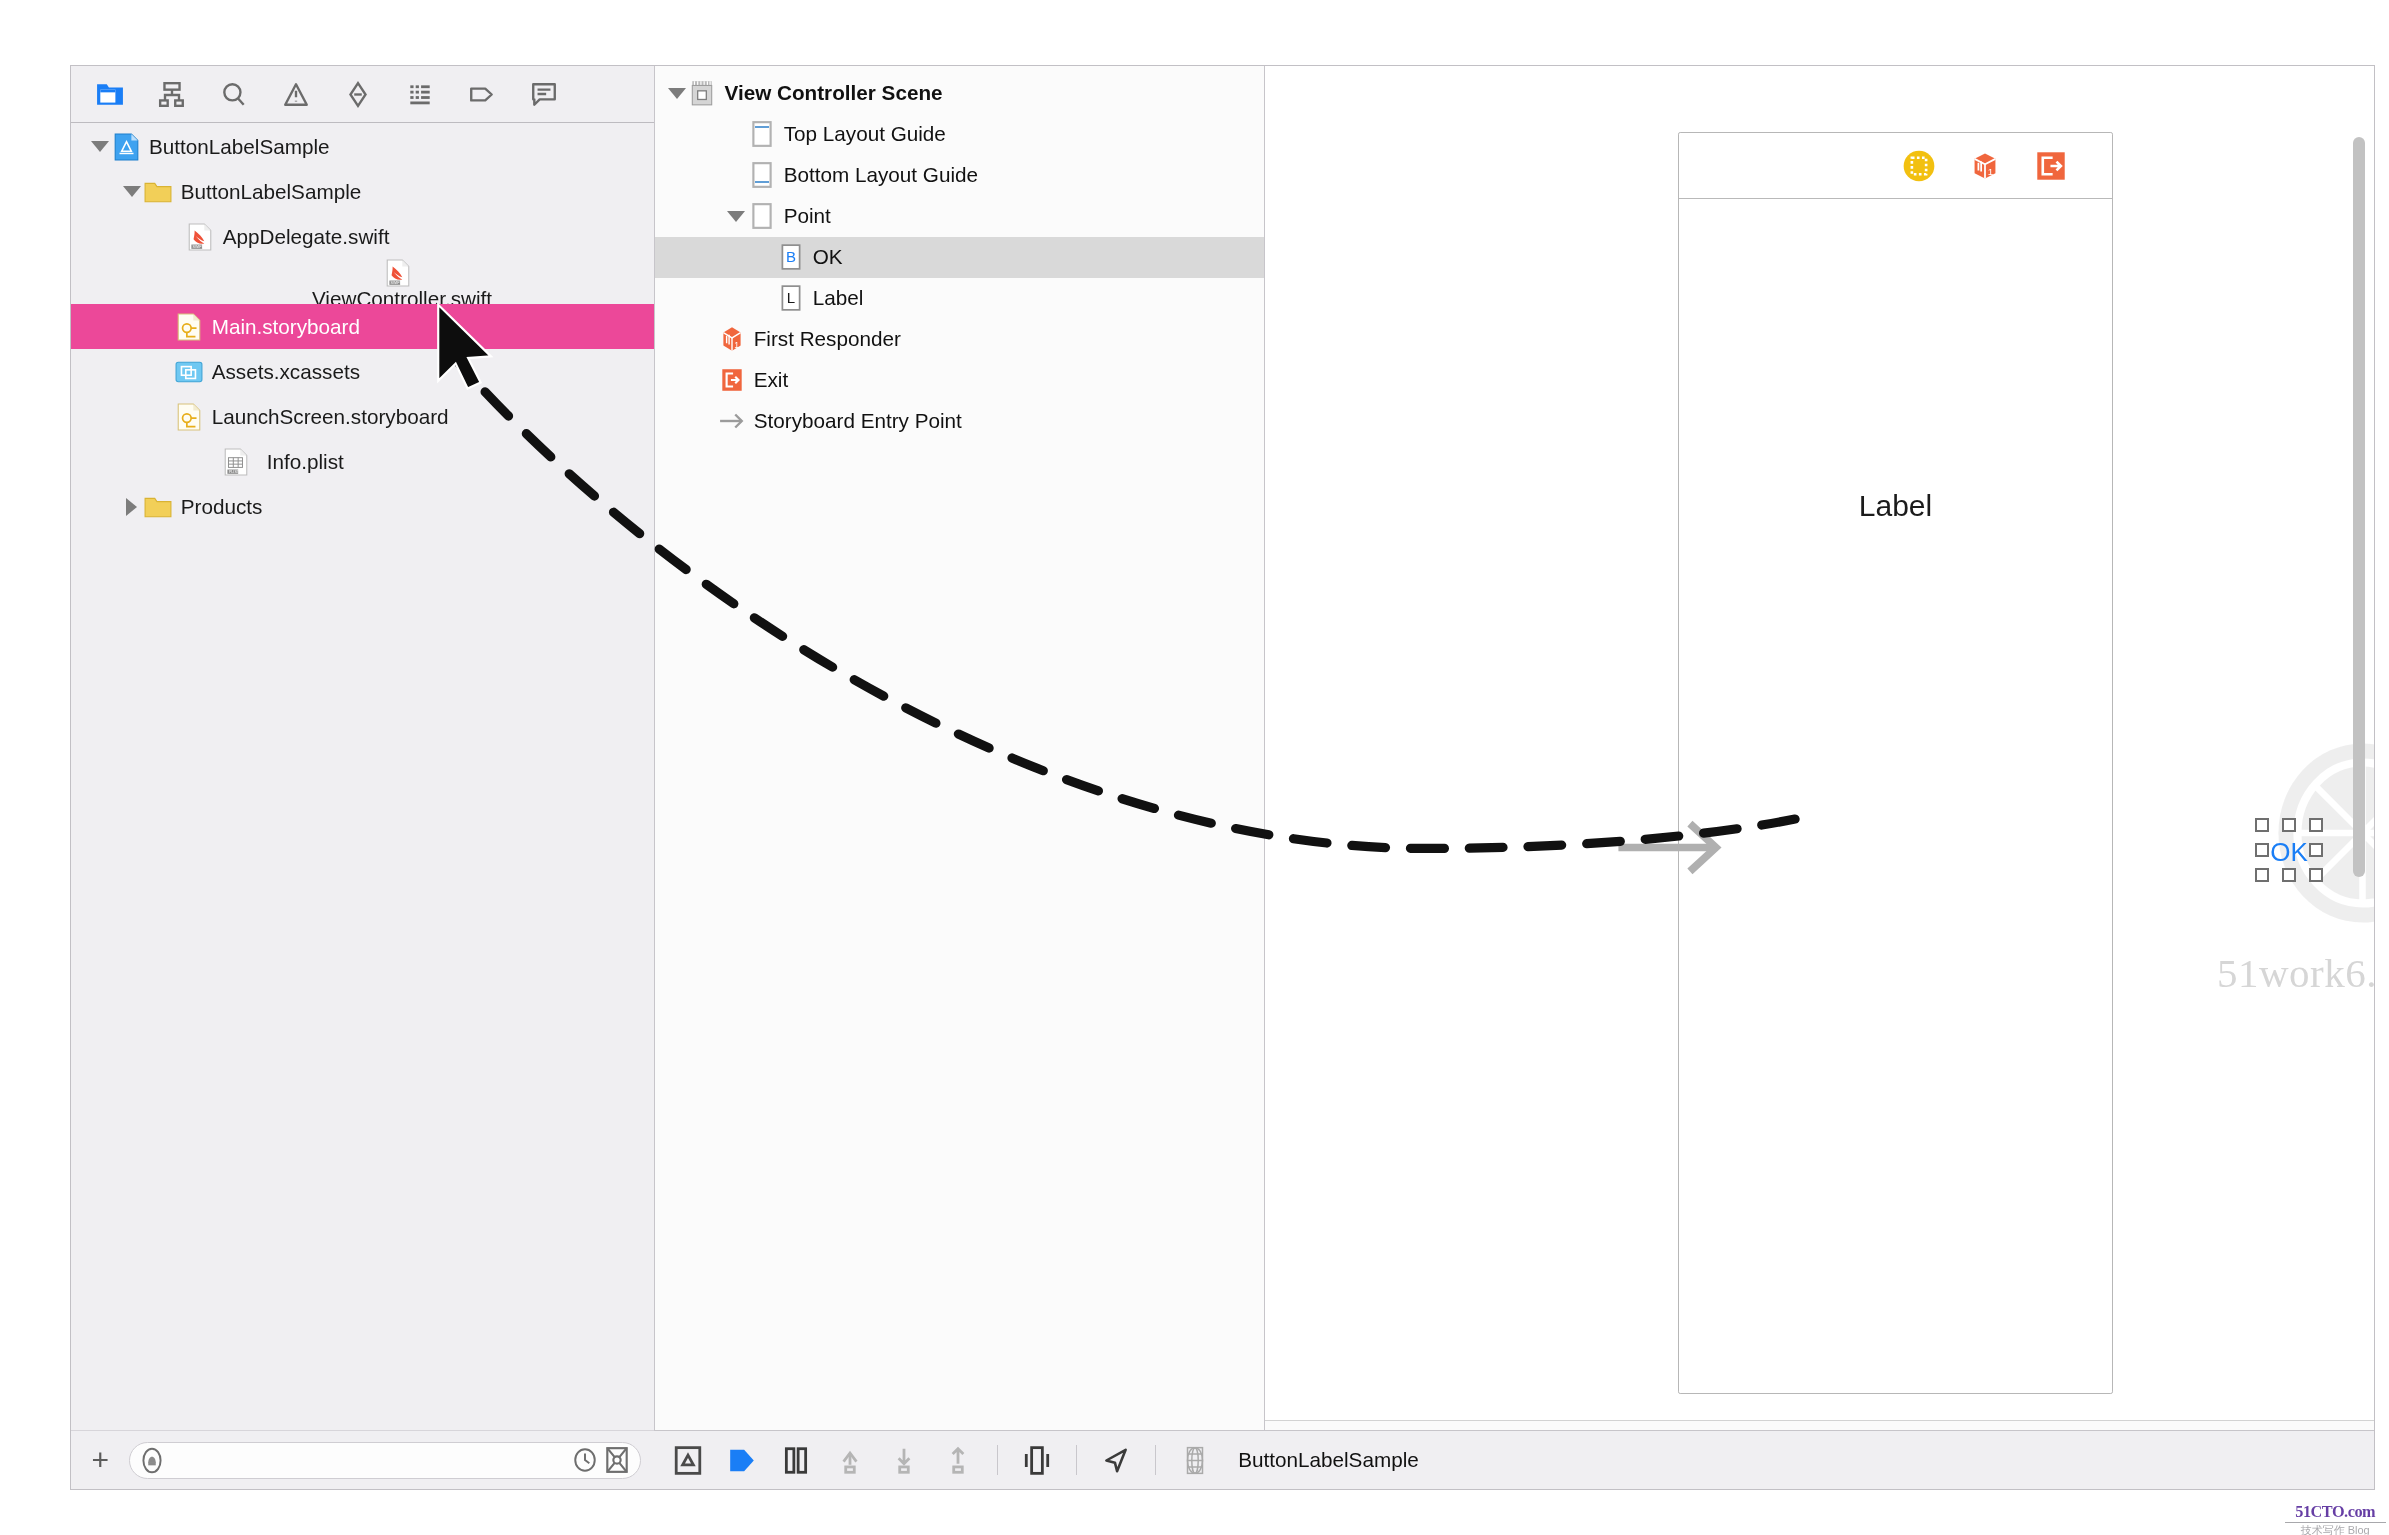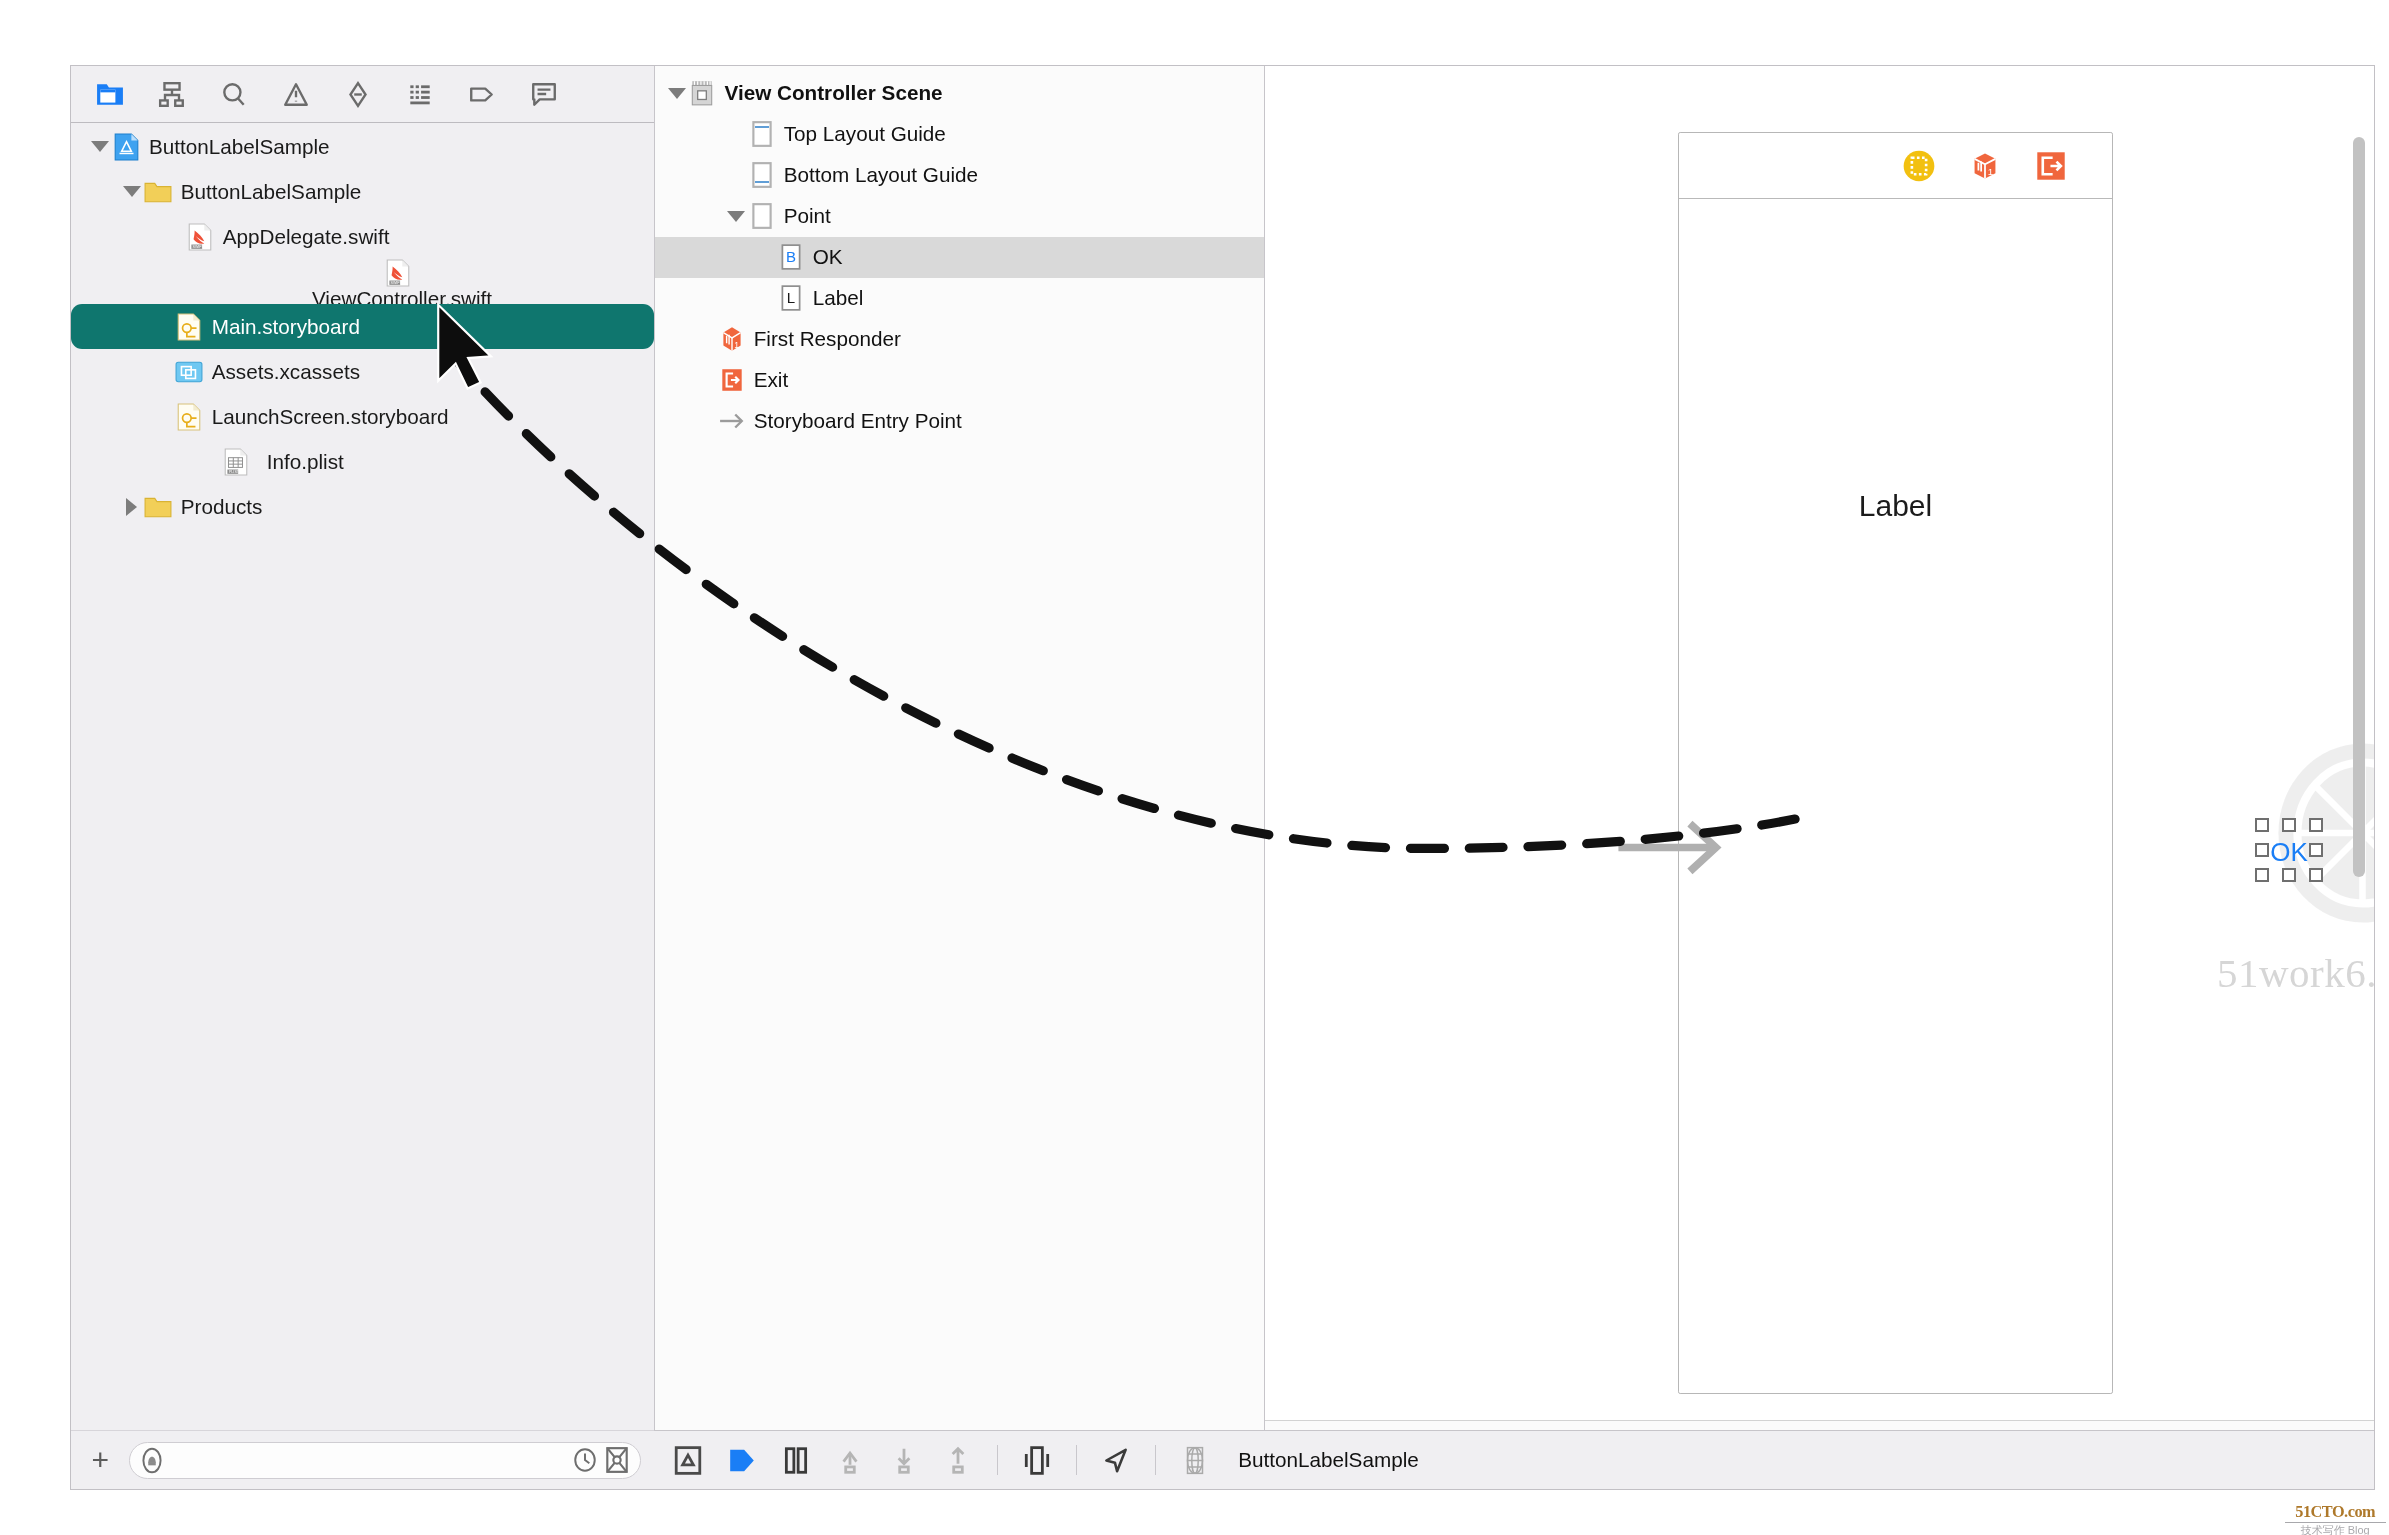--- a/index.html
+++ b/index.html
@@ -35,21 +35,21 @@
   }
   .nav-toolbar .tbicon { width: 33px; height: 33px; display:flex; align-items:center; justify-content:center; cursor:pointer; }
   .nav-toolbar svg { display:block; }
 
   
   .nav-tree { position:absolute; left:0; top:58px; right:0; bottom:59px; }
   .nav-row {
     position:relative; height:45px; display:flex; align-items:center;
     font-size: 20.7px; color:#1a1a1a; white-space:nowrap; cursor:default;
   }
-  .nav-row.sel { background:#0f766e; color:#ffffff;border-radius:11px; }
+  .nav-row.sel { background:#ec4899; color:#ffffff; }
   .nav-row .tw { width:25px; display:flex; align-items:center; justify-content:center; flex:0 0 auto; }
   .nav-row .ico { width:28px; height:28px; flex:0 0 auto; margin-right:8.7px; display:flex; align-items:center; justify-content:center; }
   .tri { width:0;height:0; }
   .tri-down { border-left:9.2px solid transparent; border-right:9.2px solid transparent; border-top:11px solid #7c7c7c; }
   .tri-right { border-top:9.2px solid transparent; border-bottom:9.2px solid transparent; border-left:11px solid #7c7c7c; }
 
   
   .nav-filter {
     position:absolute; left:0; right:0; bottom:0; height:59px;
     background:#f0eff2; border-top:1.1px solid #d7d5da;
@@ -125,21 +125,21 @@
   .debugbar .schemename { font-size:20.7px; color:#111; margin-left:4.4px; }
 
   
   .ibox { display:flex; align-items:center; justify-content:center; cursor:pointer; }
 
   
   .overlay { position:absolute; left:0; top:0; width:2389px; height:1536px; pointer-events:none; }
 
   
   .corner-wm { position:absolute; right:3.3px; bottom:2.2px; width:101px; height:32px; opacity:0.85; }
-  .corner-wm .l1 { font-family:"Liberation Serif", serif; font-weight:bold; font-size:16.3px; color:#a16207; letter-spacing:-0.5px; text-align:center; }
+  .corner-wm .l1 { font-family:"Liberation Serif", serif; font-weight:bold; font-size:16.3px; color:#4c1d95; letter-spacing:-0.5px; text-align:center; }
   .corner-wm .l2 { font-size:11px; color:#9a9a9e; text-align:center; border-top:1.1px solid #9a9a9e; }
 </style>
 </head>
 <body>
 
 <div id="root">
 
   <div class="window">
 
     <div class="navigator">

